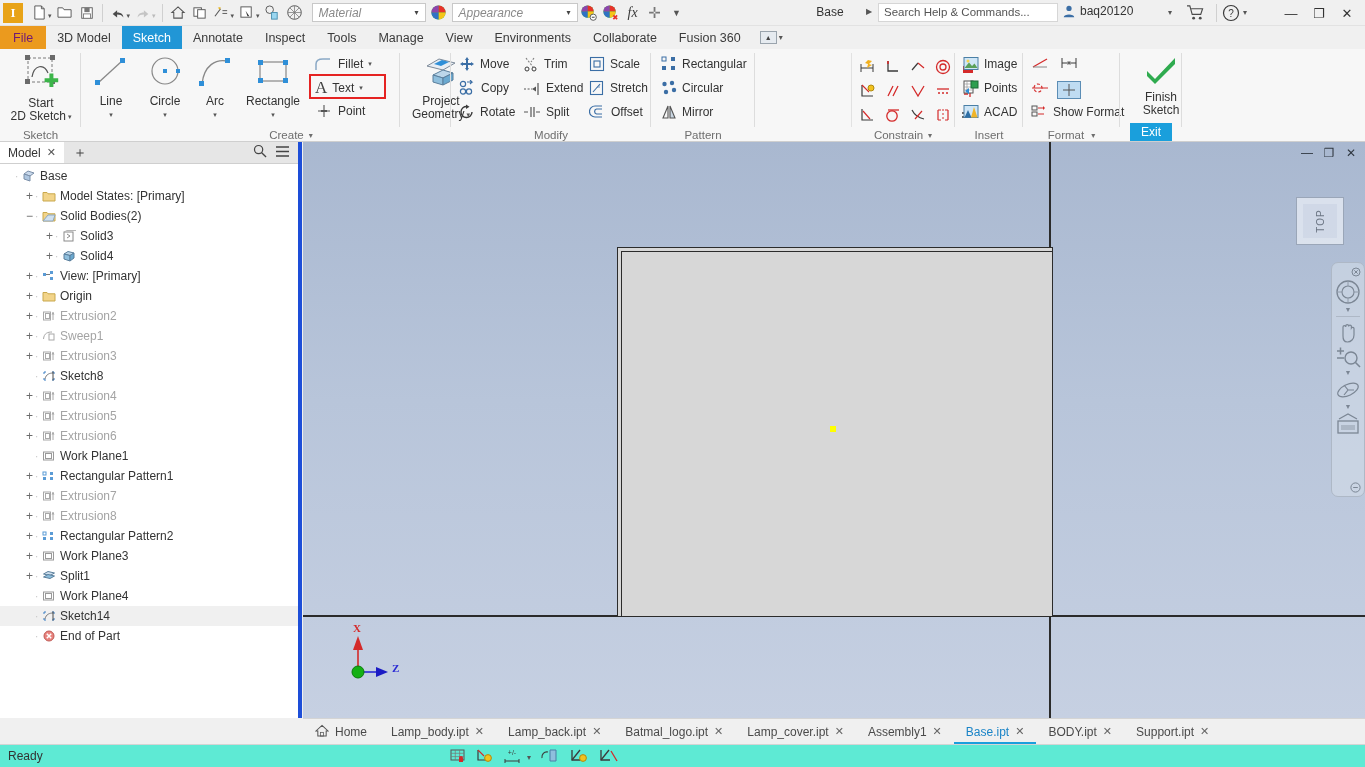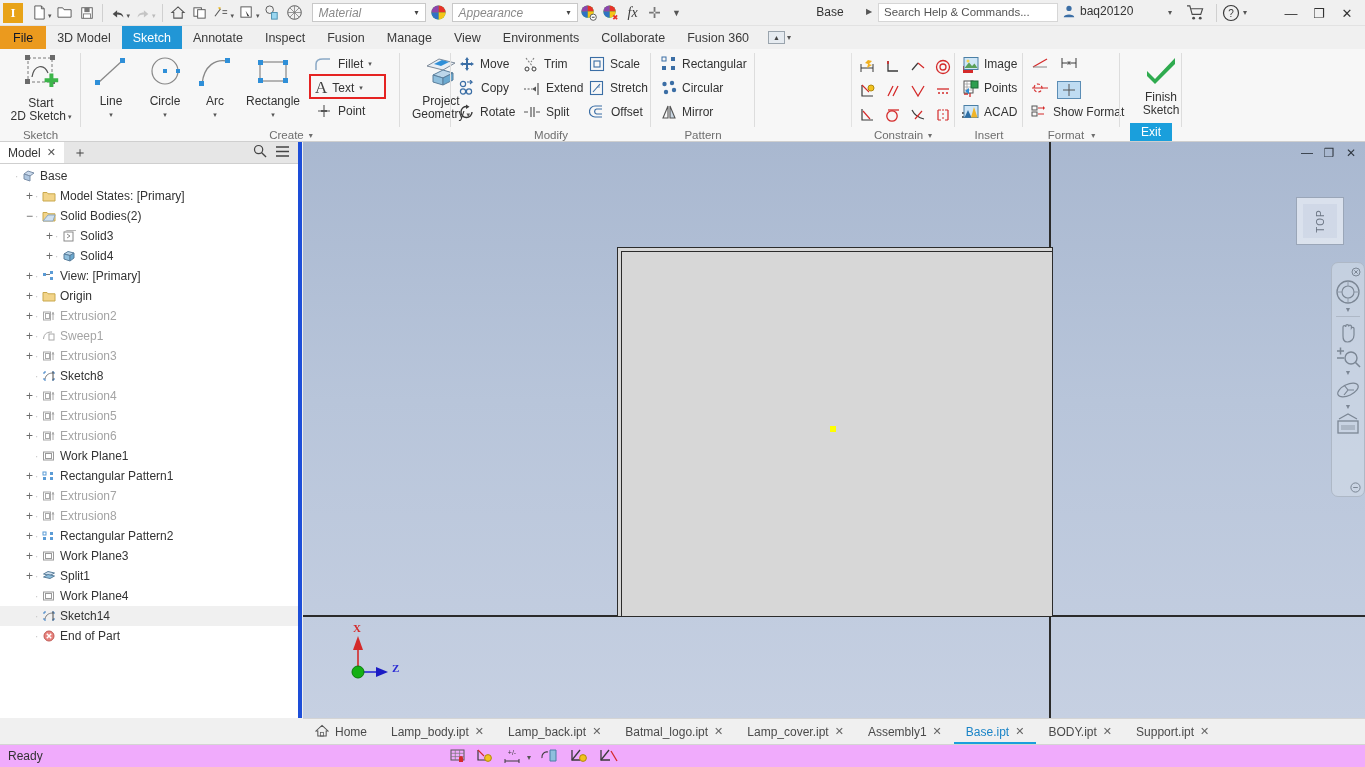--- a/index.html
+++ b/index.html
@@ -57,21 +57,21 @@
 
   
   .ribtabs {
     position: absolute; top: 26px; left: 0; width: 1365px; height: 23px;
     background: #f0f0f0; display: flex; align-items: stretch;
     font-size: 12.5px;
   }
   .ribtab {
     padding: 0 11px; display: flex; align-items: center; color: #3a3a3a; cursor: default;
   }
-  .ribtab.file { background: #eb9a1e; color: #0f172a; padding: 0 13px; }
+  .ribtab.file { background: #eb9a1e; color: #701a75; padding: 0 13px; }
   .ribtab.active { background: #2196d6; color: #fff; }
   .ribtab-spacer { flex: 1; }
   .minribbon { display:flex; align-items:center; padding-right: 6px; gap:2px; }
   .minribbon .box { width:17px; height:13px; border:1px solid #9aa4ad; background:#e6ebf0; display:flex;align-items:center;justify-content:center;font-size:7px;color:#444;}
 
   
   .ribbon {
     position: absolute; top: 49px; left: 0; width: 1365px; height: 93px;
     background: #f7f7f7; border-bottom: 1px solid #cfcfcf;
   }
@@ -189,21 +189,21 @@
   }
   .doctab.active { color: #1a84c7; }
   .doctab.active::after {
     content: ""; position: absolute; left: 0; right: 0; bottom: 0; height: 2px; background: #1a9fdc;
   }
   .doctab .x { font-size: 11px; color: #666; }
 
   
   .statusbar {
     position: absolute; left: 0; top: 744px; width: 1365px; height: 23px;
-    background: #f0abfc; border-top: 1px solid #d4d4d4;
+    background: #5eead4; border-top: 1px solid #d4d4d4;
     display: flex; align-items: center; font-size: 12px; color: #333;
   }
   .statusbar .ready { padding-left: 8px; }
   .st-icons { position:absolute; left: 450px; top: 3px; display:flex; align-items:center; gap: 9px; }
   .st-right { position: absolute; right: 0; top: 0; height: 23px; display:flex; align-items:stretch; }
   .st-cell { display:flex; align-items:center; padding: 0 8px; border-left: 1px solid #d0d0d0; }
   .st-ham { display:flex; align-items:center; padding: 0 10px; }
 </style>
 </head>
 <body>
@@ -361,21 +361,21 @@
       <div>✕</div>
     </div>
   </div>
 
   <div class="ribtabs">
     <div class="ribtab file">File</div>
     <div class="ribtab">3D Model</div>
     <div class="ribtab active">Sketch</div>
     <div class="ribtab">Annotate</div>
     <div class="ribtab">Inspect</div>
-    <div class="ribtab">Fusion</div>
+    <div class="ribtab">Tools</div>
     <div class="ribtab">Manage</div>
     <div class="ribtab">View</div>
     <div class="ribtab">Environments</div>
     <div class="ribtab">Collaborate</div>
     <div class="ribtab">Fusion 360</div>
     <div class="minribbon" style="margin-left:8px">
       <div class="box">▲</div>
       <span style="font-size:8px;color:#555">▾</span>
     </div>
     <div class="ribtab-spacer"></div>

